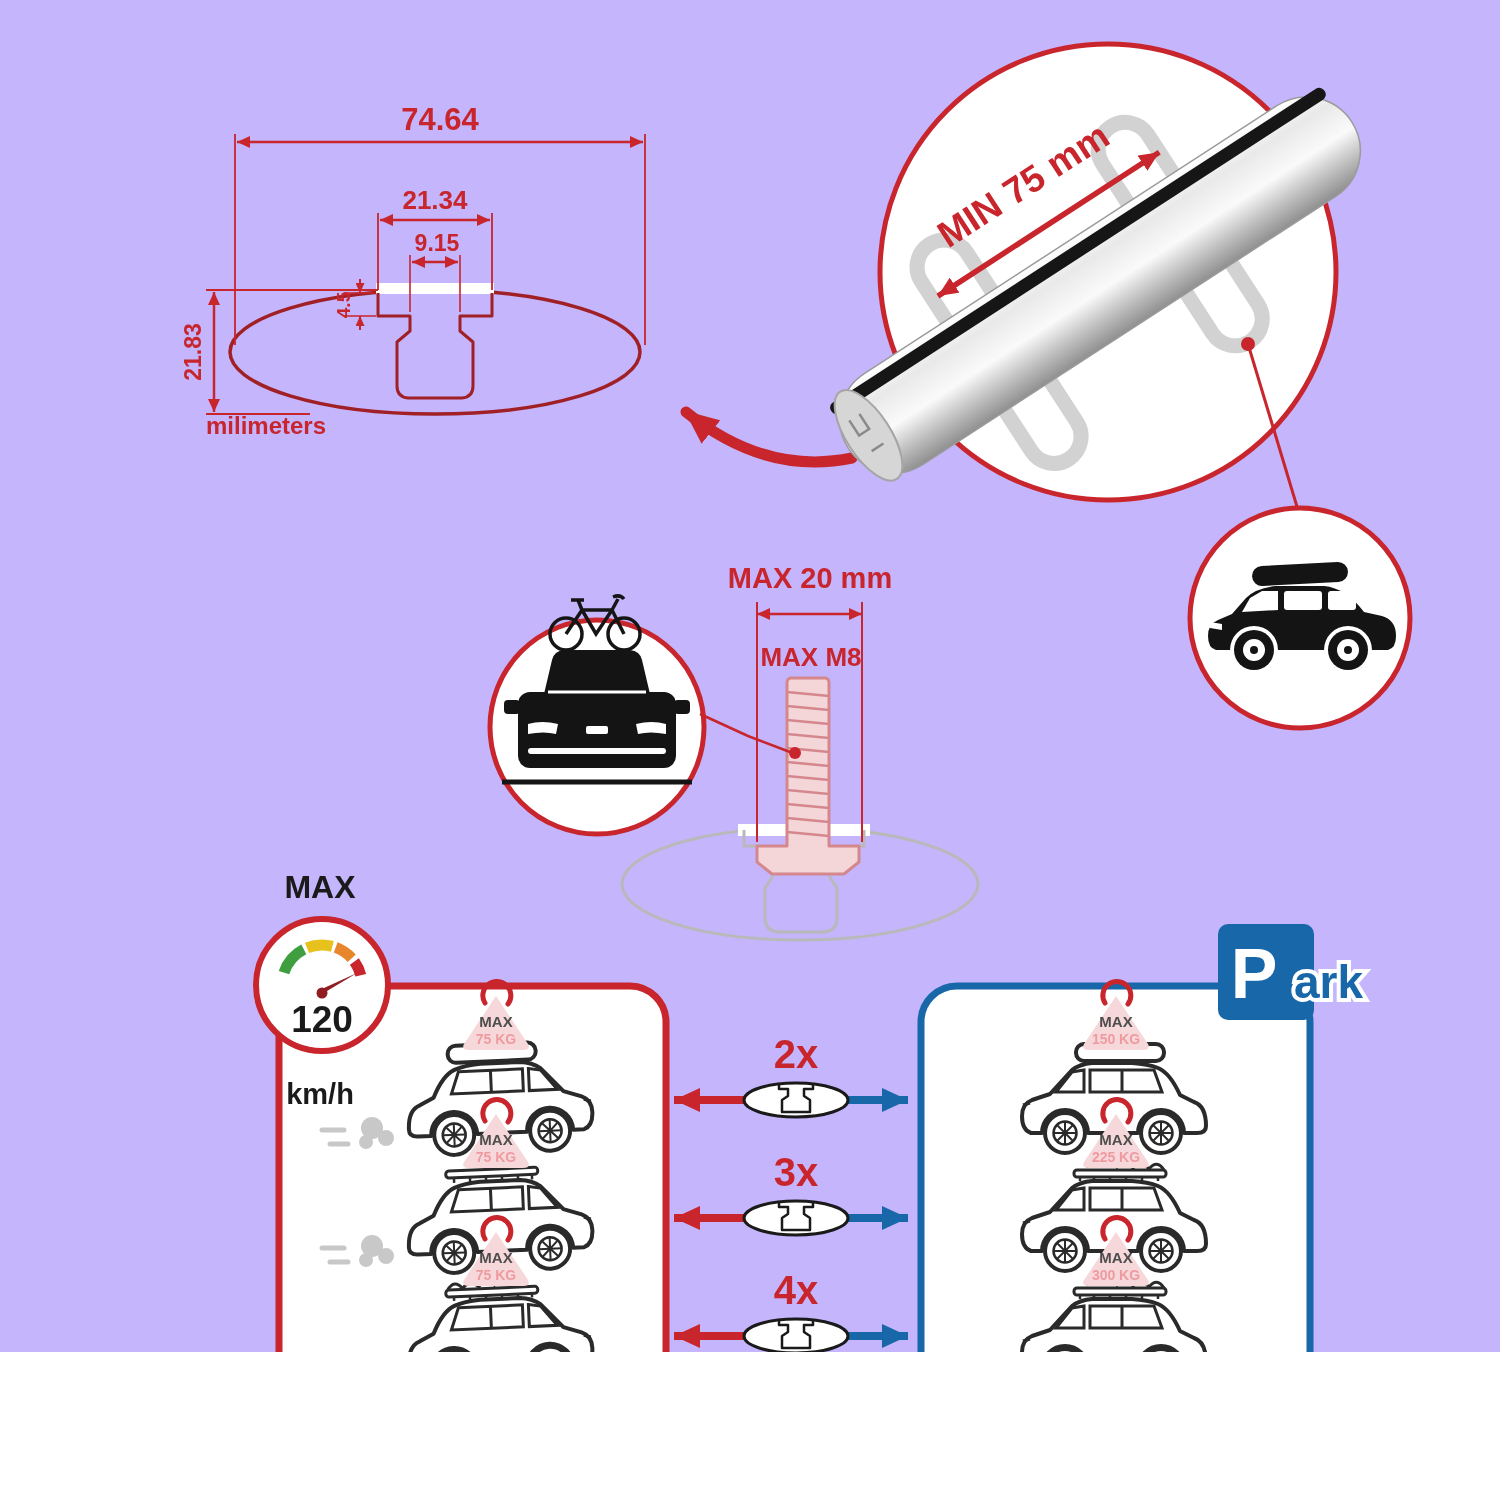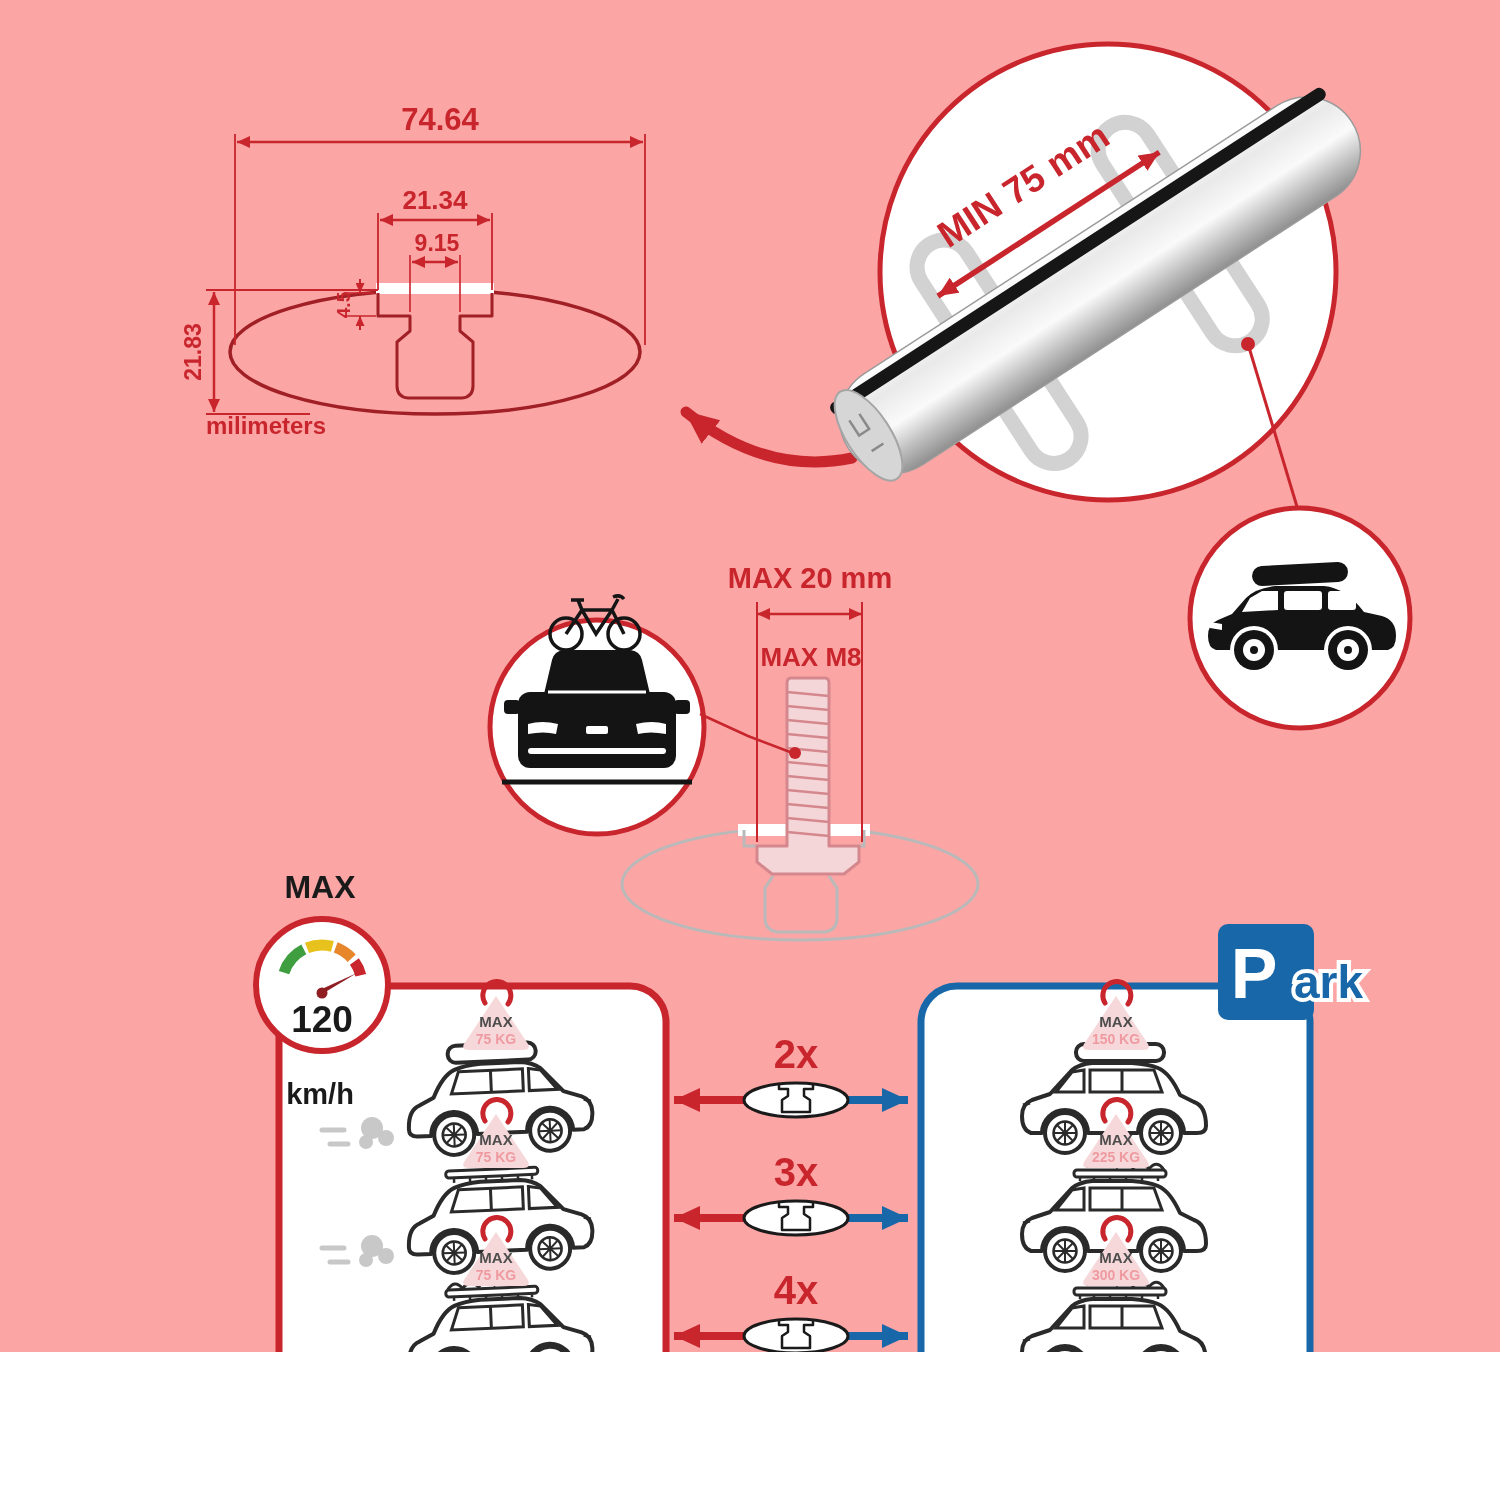--- a/index.html
+++ b/index.html
@@ -1,16 +1,16 @@
 <!DOCTYPE html>
 <html><head>
 <meta charset="utf-8">
 <style>
   html,body{margin:0;padding:0;background:#ffffff;}
-  .canvas{position:relative;width:1500px;height:1352px;background:#fca5a5;overflow:hidden;
+  .canvas{position:relative;width:1500px;height:1352px;background:#c4b5fd;overflow:hidden;
           font-family:"Liberation Sans",sans-serif;}
   svg{position:absolute;left:0;top:0;}
   text{font-family:"Liberation Sans","DejaVu Sans",sans-serif;font-weight:700;}
   .dim{fill:#c8252c;}
   .ink{fill:#1a1a1a;}
   .bmax{fill:#4d4d4d;font-size:15px;text-anchor:middle;}
   .bval{fill:#ef9aa0;font-size:14px;text-anchor:middle;}
   .mult{fill:#c8252c;font-size:40px;text-anchor:middle;}
 </style>
 </head>

